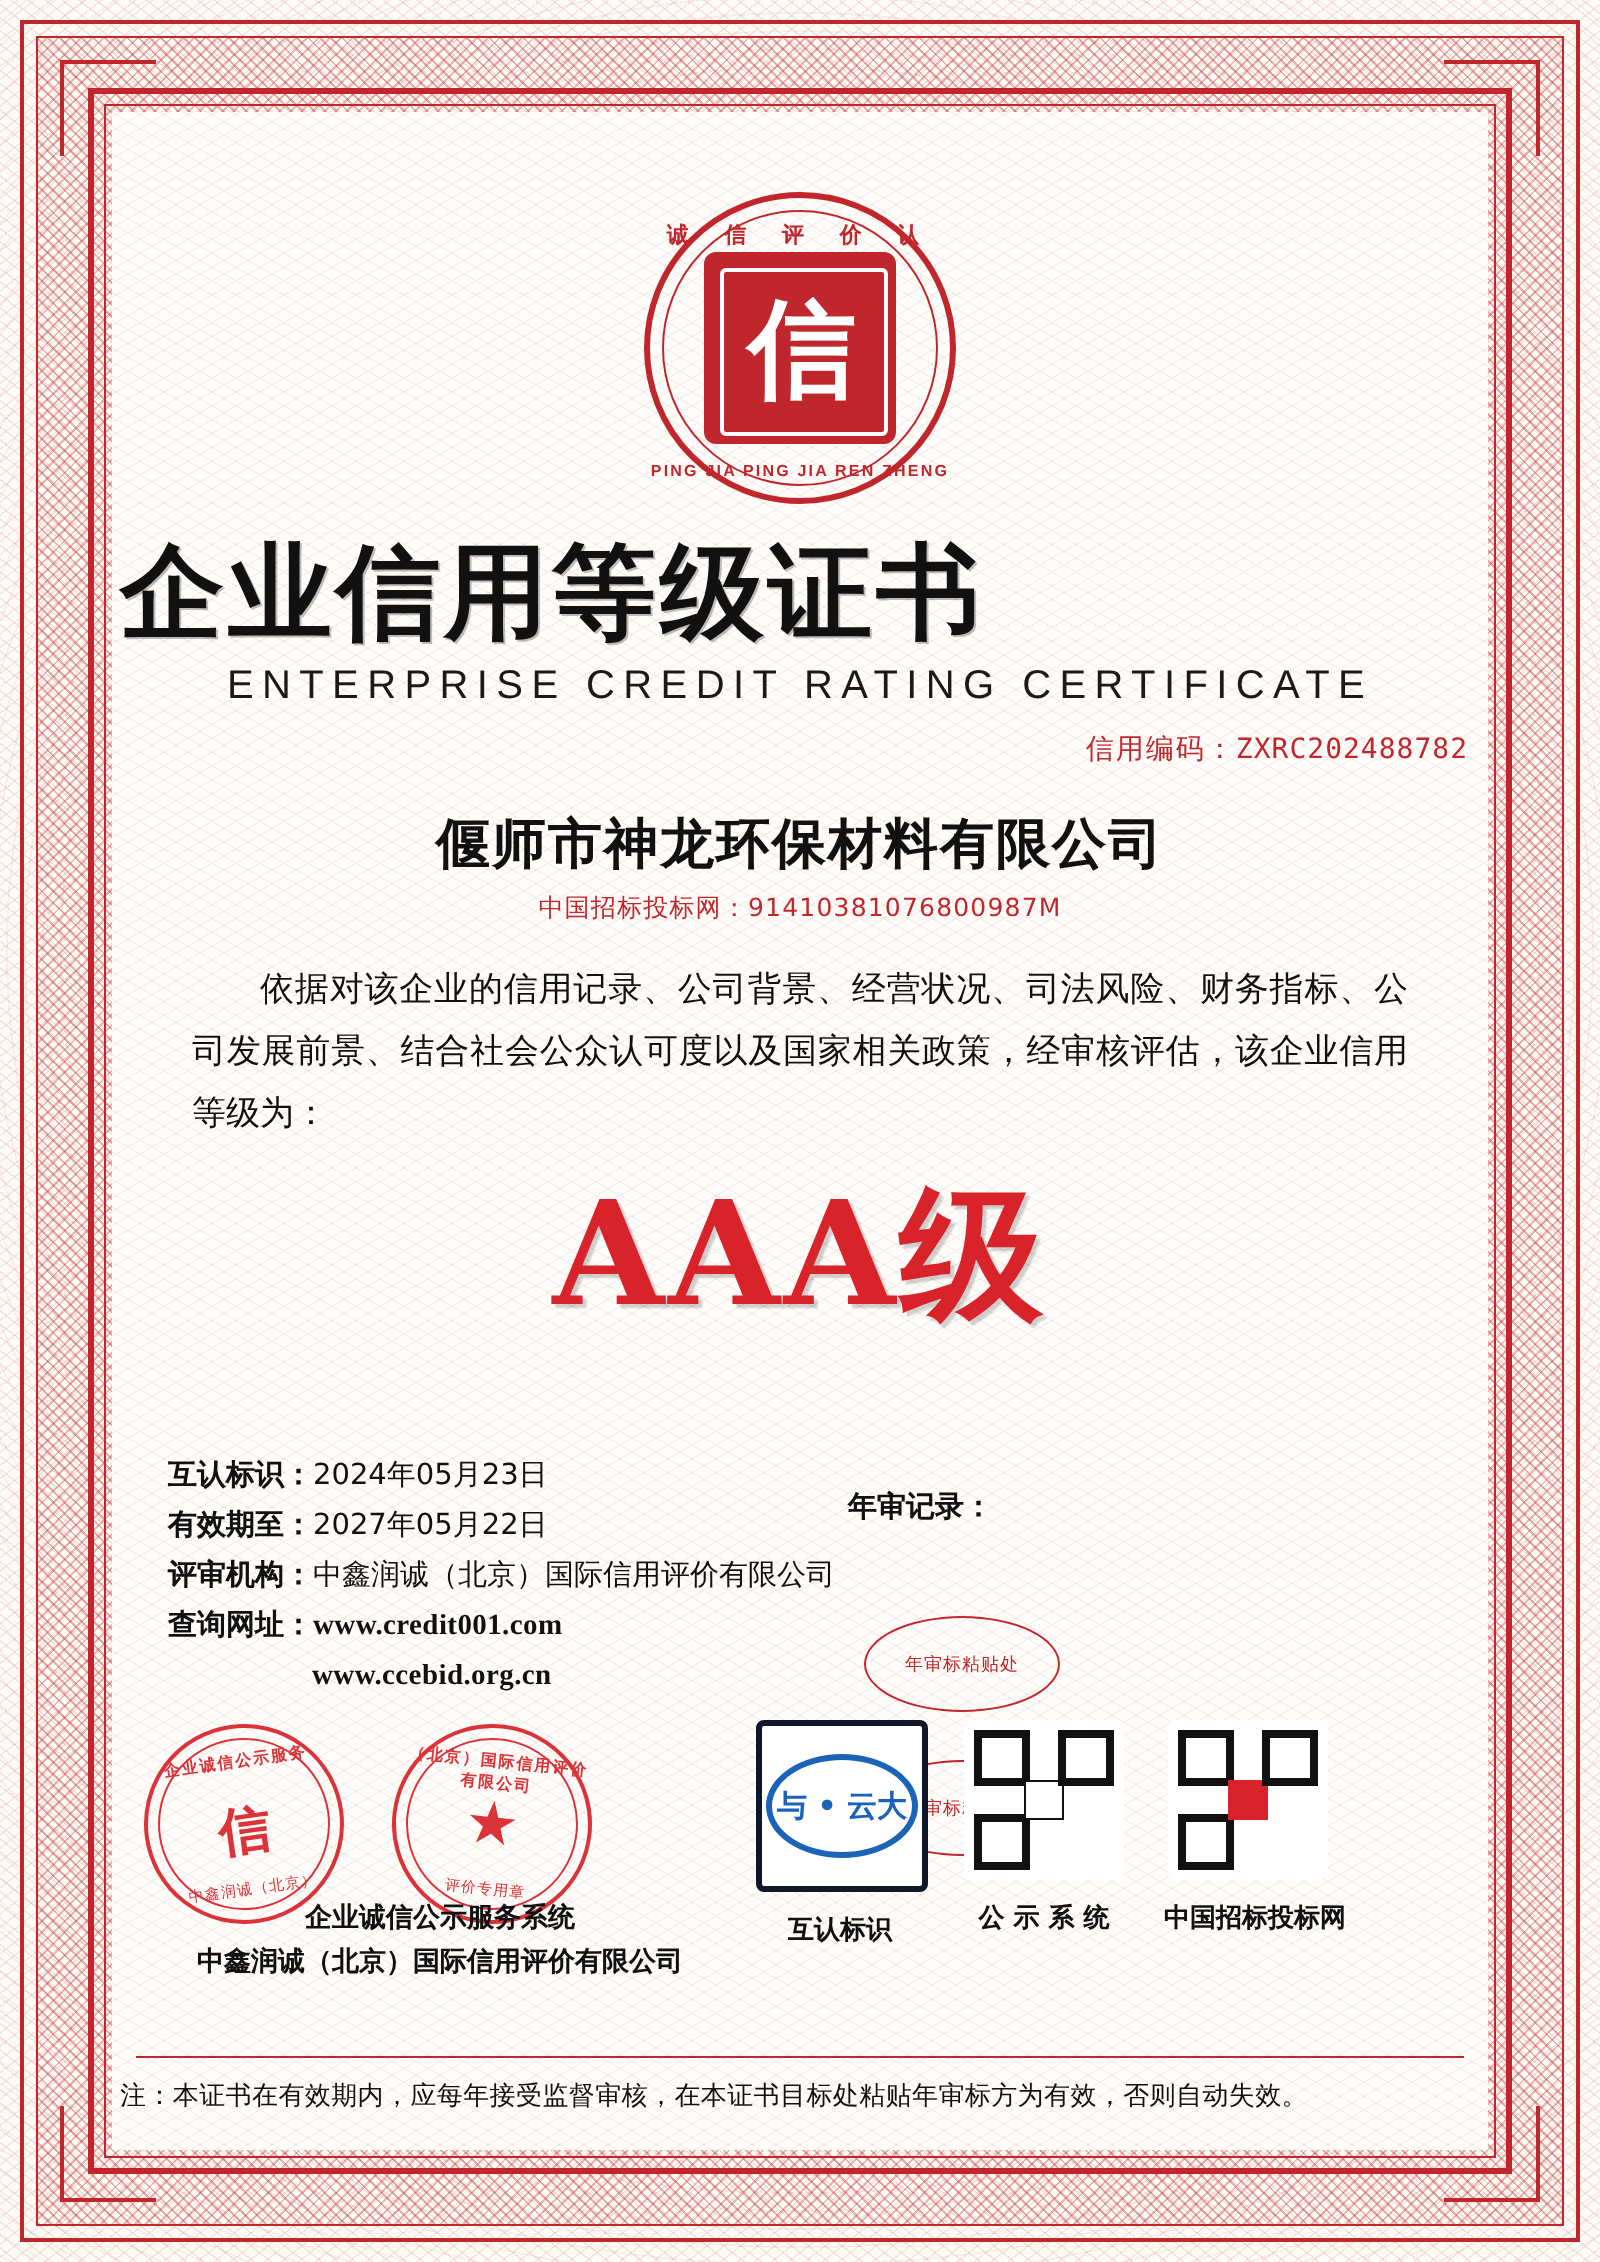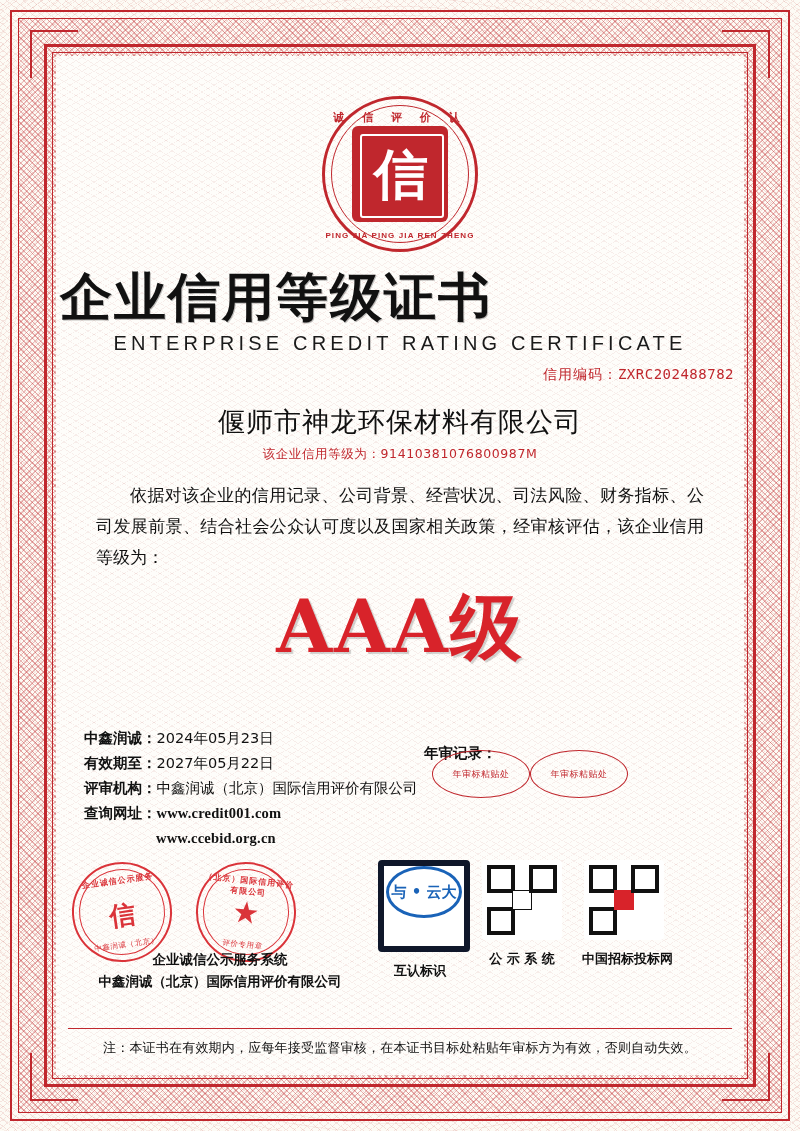--- a/index.html
+++ b/index.html
@@ -192,21 +192,21 @@
     font-family: Liberation Sans, sans-serif;
     letter-spacing: 1px;
   }
 
   
   .company {
     position: absolute;
     left: 0; right: 0; top: 344px;
     text-align: center;
     font-size: 27px;
-    font-weight: normal;
+    font-weight: bold;
     color: #111111;
     letter-spacing: 1px;
     font-family: "DejaVu Sans", sans-serif;
   }
   .uscc {
     position: absolute;
     left: 0; right: 0; top: 386px;
     text-align: center;
     font-size: 12.5px;
     color: #c0272d;
@@ -265,22 +265,24 @@
     left: 364px;
     top: 684px;
     font-size: 14.5px;
     font-weight: bold;
     color: #111111;
     font-family: "DejaVu Sans", sans-serif;
   }
   .annual-slots {
     position: absolute;
     left: 372px;
-    top: 690px;
+    top: 748px;
     display: flex;
+    gap: 24px;
+    flex-direction: column;
   }
   .slot {
     width: 96px; height: 46px;
     border: 1px solid #c0272d;
     border-radius: 50%;
     display: flex;
     align-items: center;
     justify-content: center;
     font-size: 9px;
     color: #c0272d;
@@ -379,23 +381,23 @@
   .badge .cap {
     margin-top: 10px;
     font-size: 13px;
     font-weight: bold;
     color: #111111;
     white-space: nowrap;
     font-family: "DejaVu Sans", sans-serif;
   }
   .logo-yunlian {
     background: #ffffff;
-    border: 6px solid #0f172a;
+    border: 3px solid #0f172a;
     display: flex;
-    align-items: flex-start;
+    align-items: center;
     justify-content: center;
     position: relative;
   }
   .logo-yunlian .oval {
     width: 70px; height: 46px;
     border-radius: 50%;
     border: 3px solid #1a63b8;
     display: flex;
     align-items: center;
     justify-content: center;
@@ -444,21 +446,21 @@
   .footer-rule {
     position: absolute;
     left: 8px; right: 8px;
     bottom: 42px;
     border-top: 1px solid #c0272d;
   }
   .footer-note {
     position: absolute;
     left: 0; right: 0;
     bottom: 14px;
-    text-align: center;
+    text-align: left;
     font-size: 13px;
     color: #111111;
     letter-spacing: .2px;
     font-family: "DejaVu Sans", sans-serif;
   }
 </style>
 </head>
 <body>
 
 <div class="page">
@@ -494,30 +496,30 @@
 
     <div class="title-cn">企业信用等级证书</div>
     <div class="title-en">ENTERPRISE CREDIT RATING CERTIFICATE</div>
 
     <div class="cert-no">
       <span class="label">信用编码：</span><span>ZXRC202488782</span>
     </div>
 
     <div class="company">偃师市神龙环保材料有限公司</div>
     <div class="uscc">
-      <span>该企业信用等级为：</span><span>91410381076800987M</span>
+      <span>中国招标投标网：</span><span>91410381076800987M</span>
     </div>
 
     <div class="body-text">依据对该企业的信用记录、公司背景、经营状况、司法风险、财务指标、公司发展前景、结合社会公众认可度以及国家相关政策，经审核评估，该企业信用等级为：</div>
 
     <div class="grade">AAA级</div>
 
     <div class="info">
       <div class="row">
-        <span class="k">中鑫润诚：</span><span>2024年05月23日</span>
+        <span class="k">互认标识：</span><span>2024年05月23日</span>
       </div>
       <div class="row">
         <span class="k">有效期至：</span><span>2027年05月22日</span>
       </div>
       <div class="row">
         <span class="k">评审机构：</span><span>中鑫润诚（北京）国际信用评价有限公司</span>
       </div>
       <div class="row">
         <span class="k">查询网址：</span><span class="url">www.credit001.com</span>
       </div>

